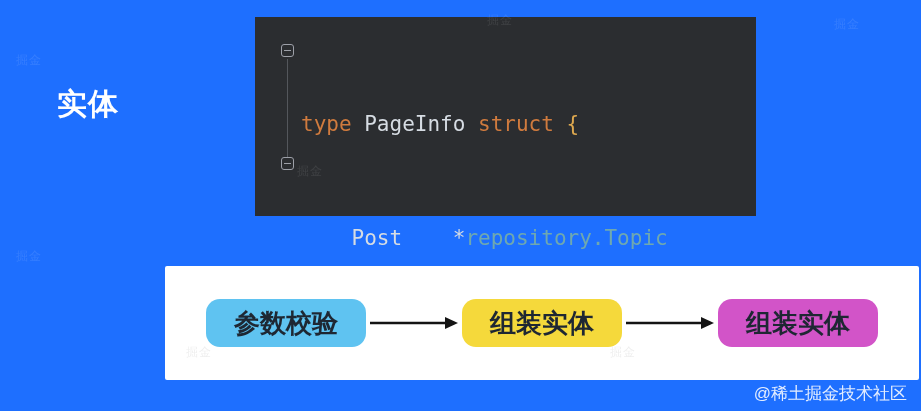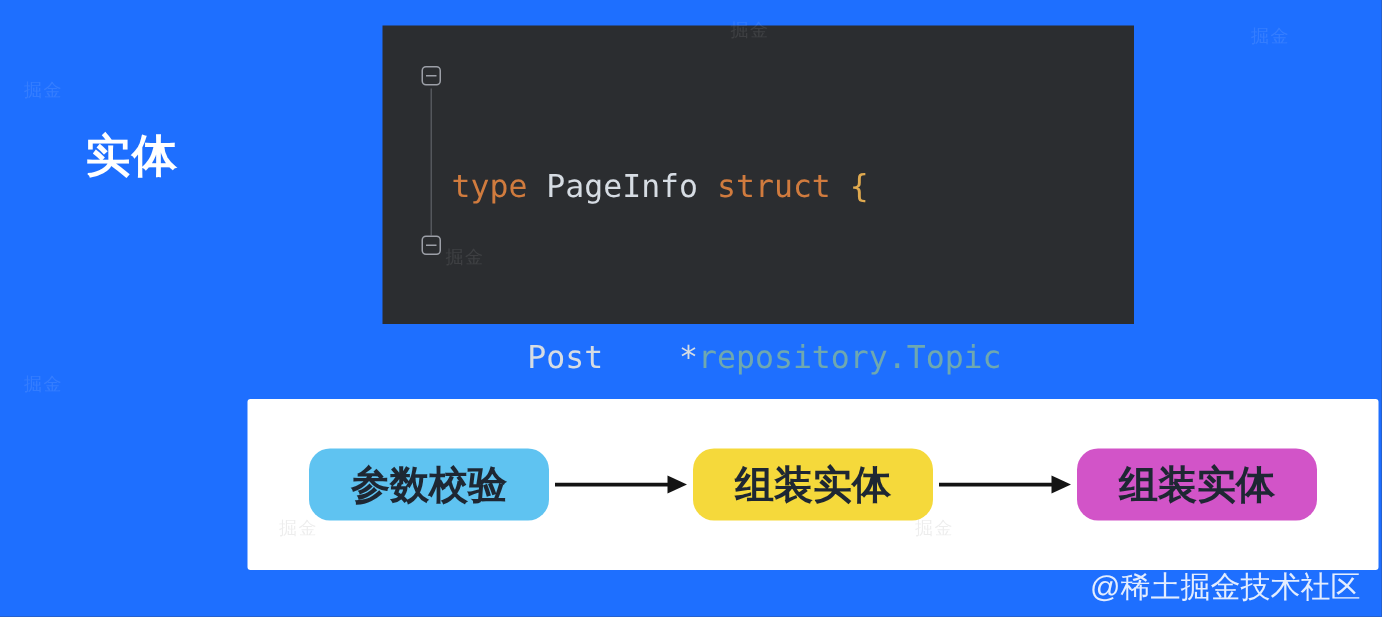--- a/index.html
+++ b/index.html
@@ -93,21 +93,21 @@
   .arrow {
     color:var(--arrow-color);
     margin:0 2px;
     display:flex; align-items:center;
   }
 
   
   .watermark-corner {
     position:absolute;
     right:14px; bottom:6px;
-    font-size:20px;
+    font-size:17px;
     color:var(--watermark-color);
   }
   .wm-tile {
     position:absolute;
     font-size:12px;
     pointer-events:none;
     letter-spacing:1px;
   }
   .wm-on-blue  { color:rgba(255,255,255,0.10); }
   .wm-on-dark  { color:rgba(255,255,255,0.09); }

